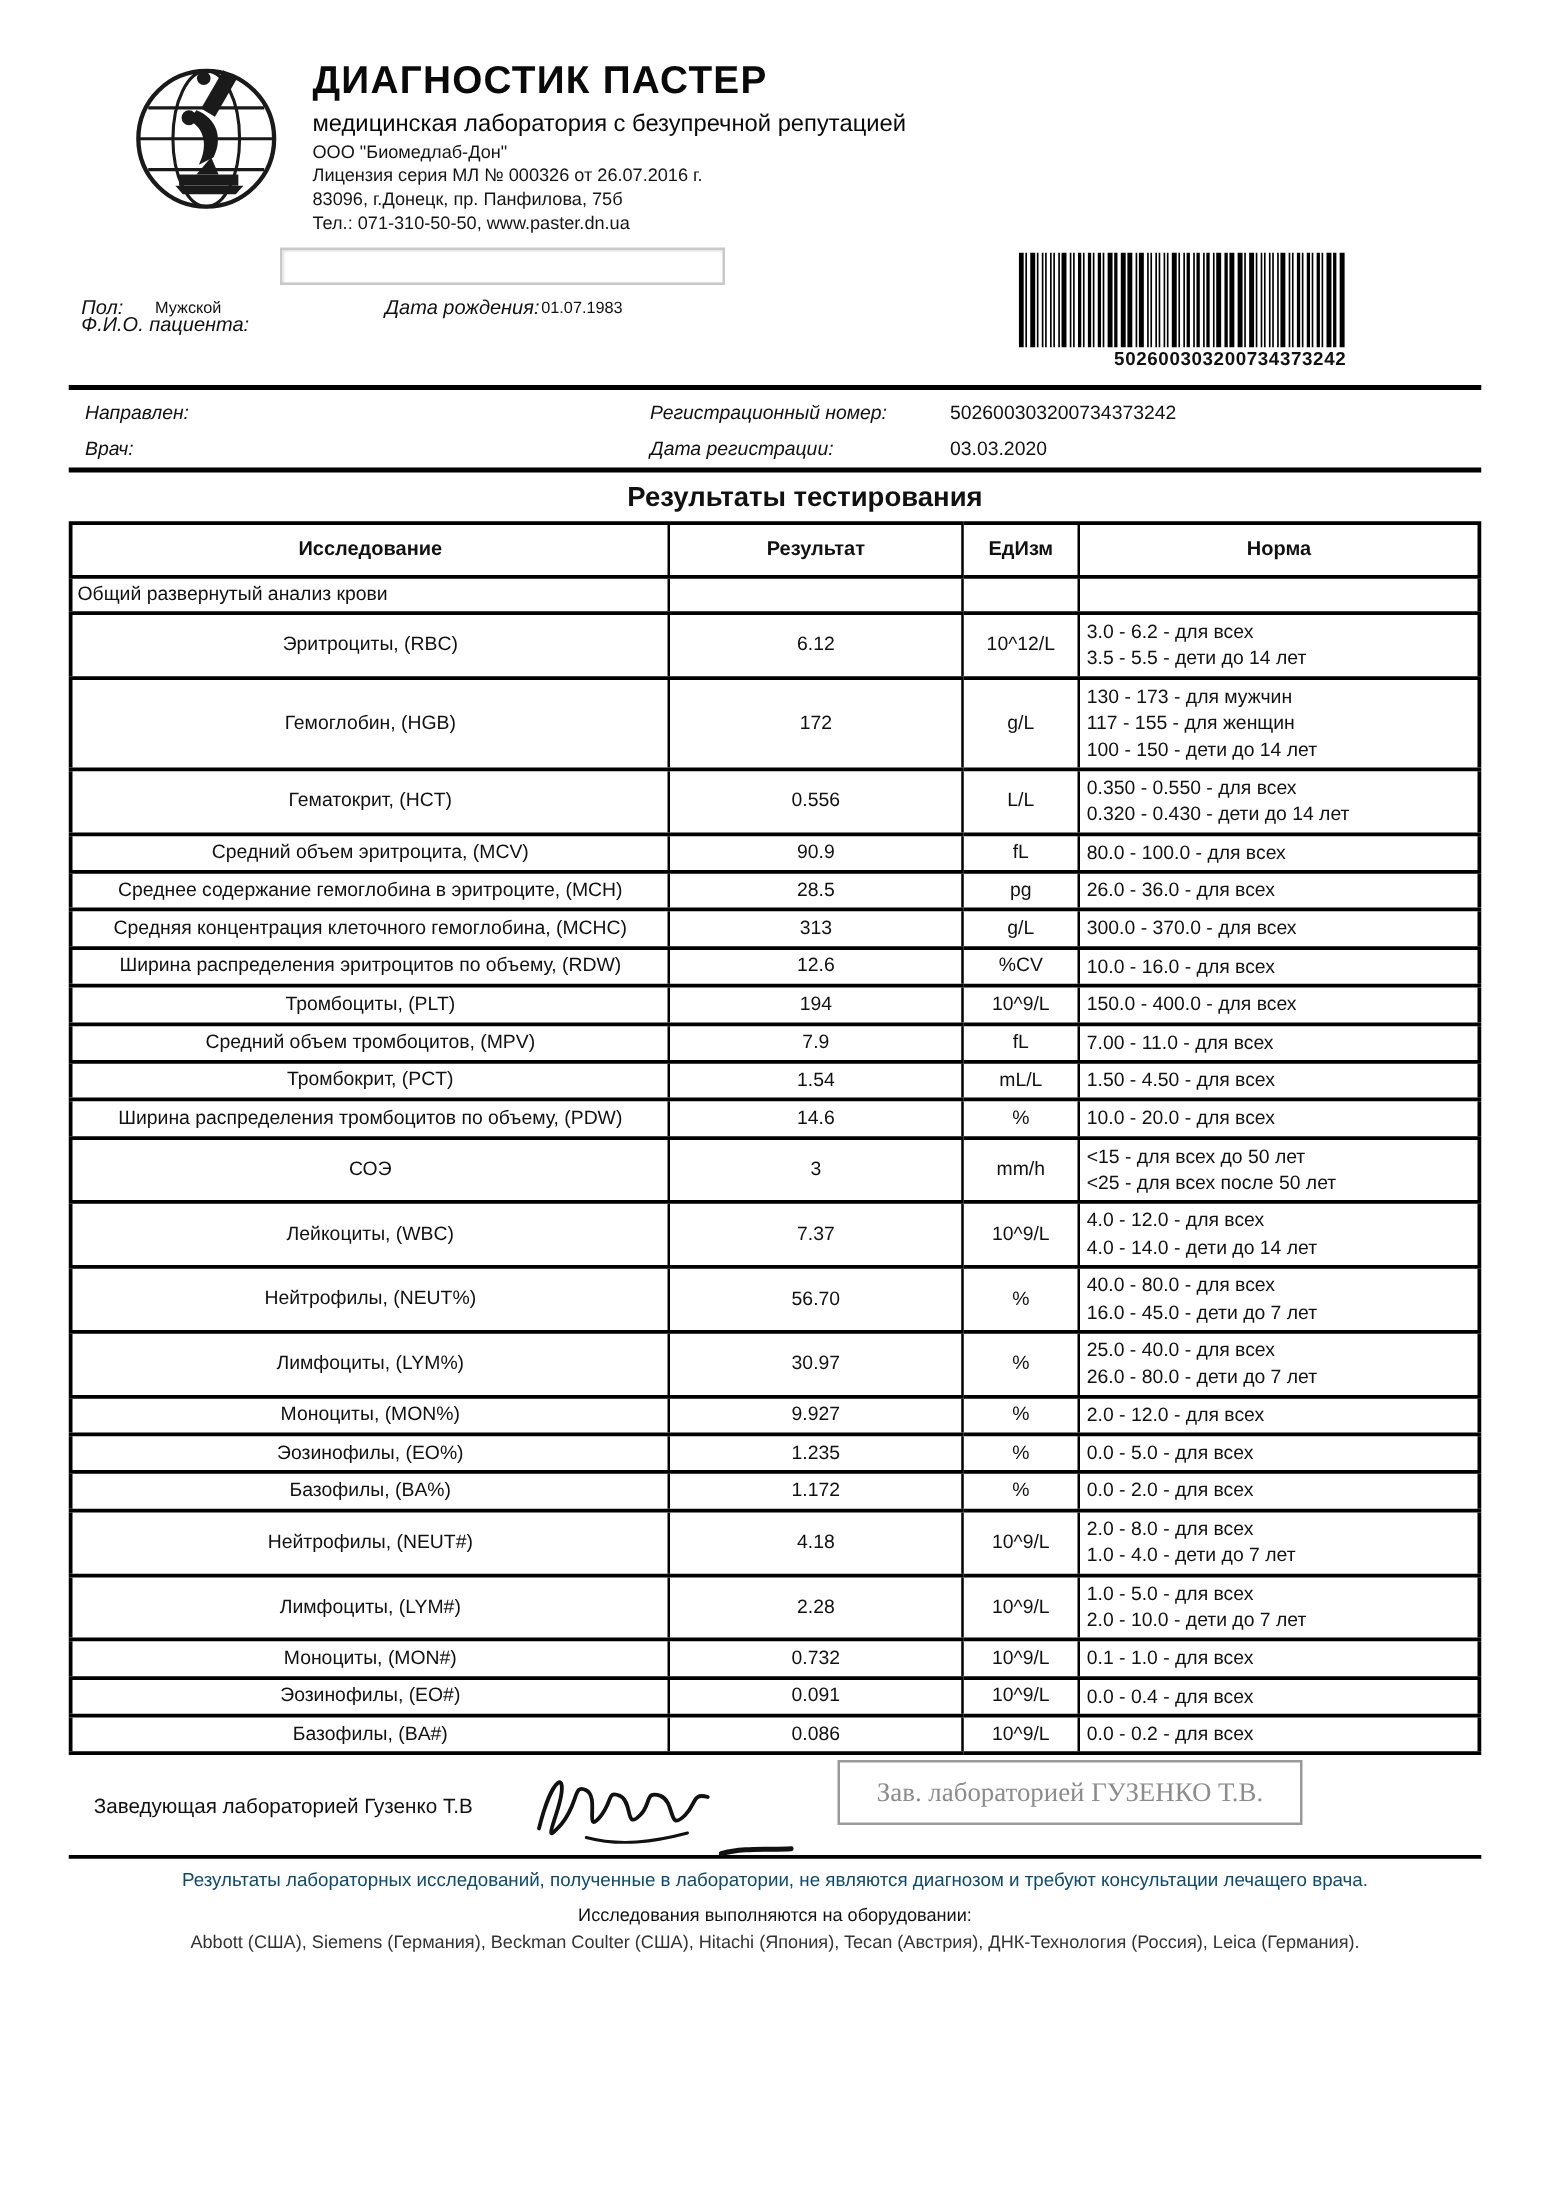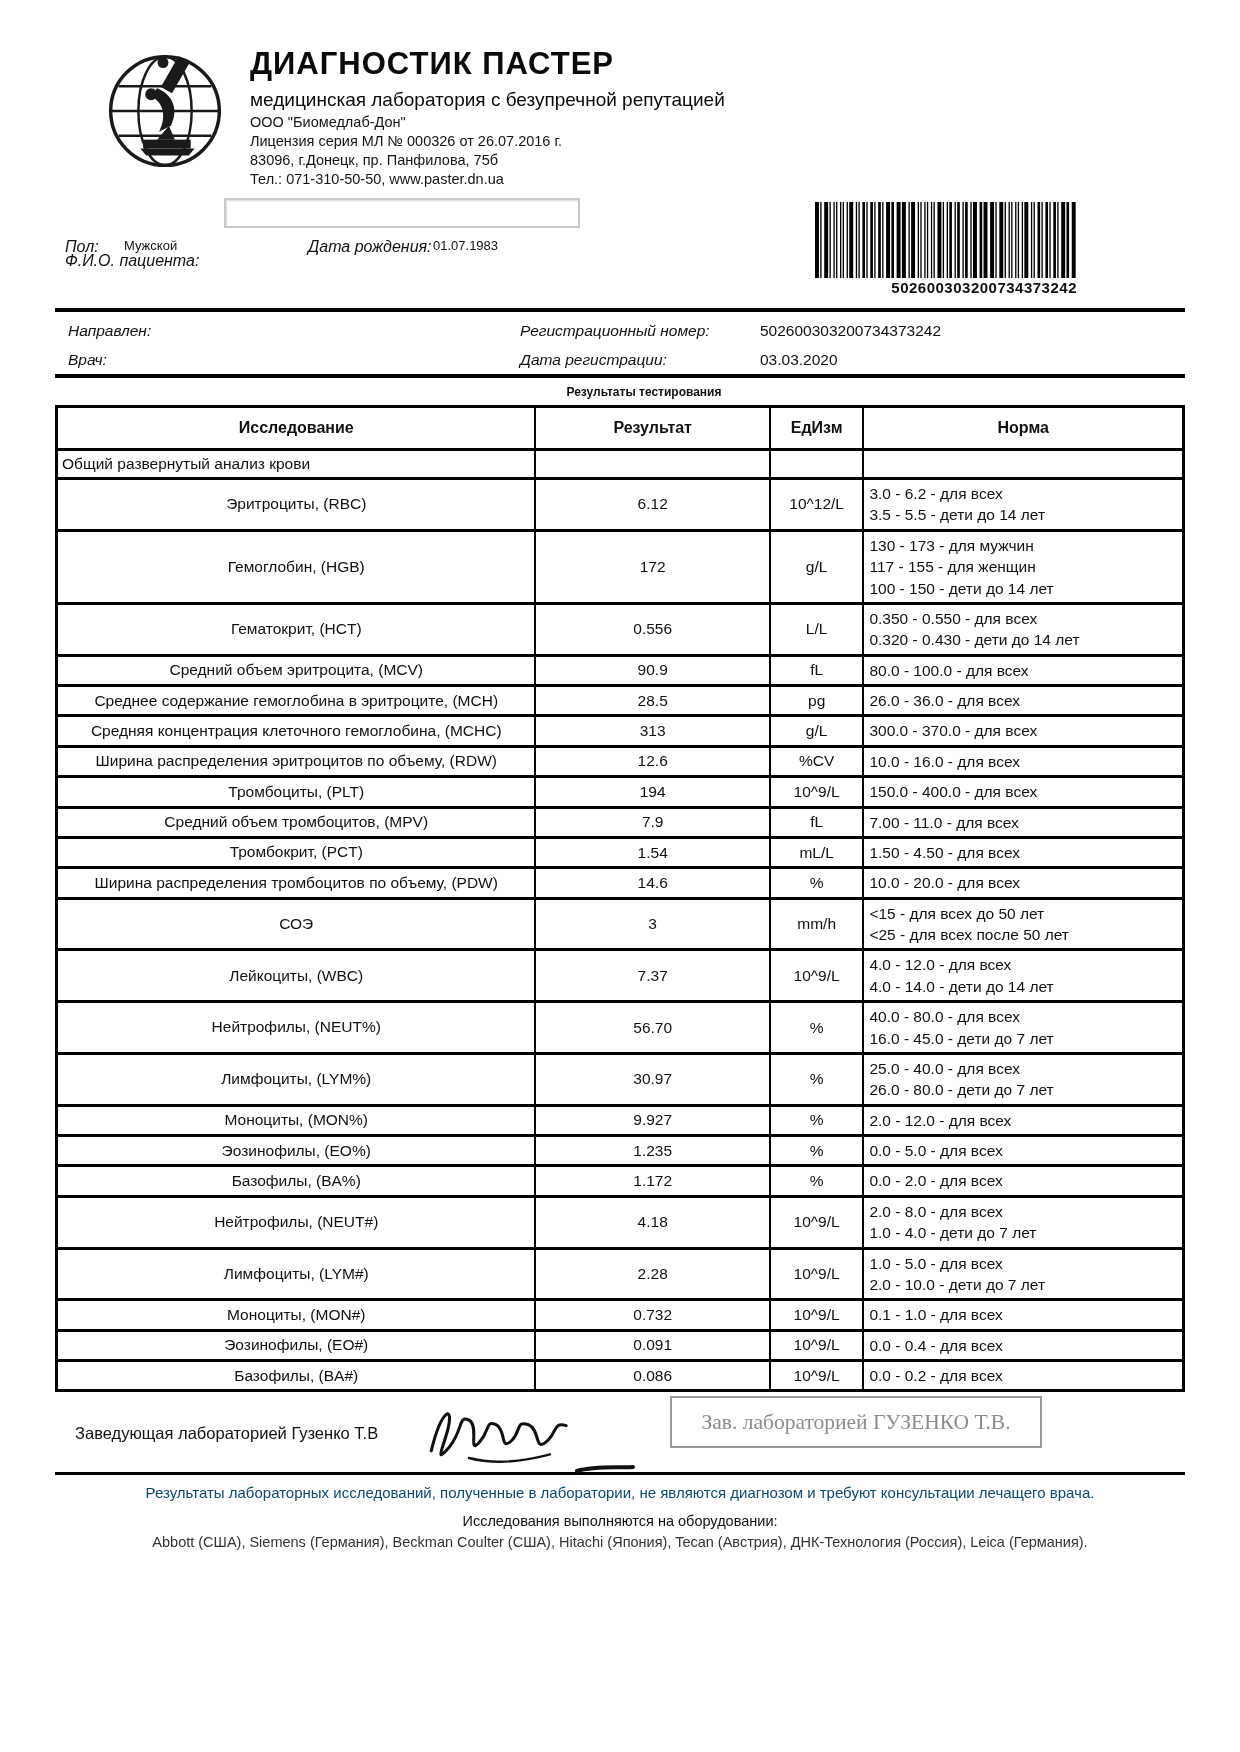--- a/index.html
+++ b/index.html
@@ -36,21 +36,21 @@
   .reg-lbl { font-style: italic; font-size: 15.5px; }
   .reg-val { font-size: 15.5px; }
   .directed-label { position: absolute; left: 13px; top: 10px; }
   .doctor-label   { position: absolute; left: 13px; top: 39px; }
   .regnum-label   { position: absolute; left: 465px; top: 10px; text-align: right; }
   .regnum-value   { position: absolute; left: 705px; top: 10px; }
   .regdate-label  { position: absolute; left: 465px; top: 39px; }
   .regdate-value  { position: absolute; left: 705px; top: 39px; }
 
   
-  .results-title { text-align: center; font-weight: bold; font-size: 12px; margin: 7px 16px 6px; padding-left: 48px; }
+  .results-title { text-align: center; font-weight: bold; font-size: 22px; margin: 7px 16px 6px; padding-left: 48px; }
   .table-wrap { margin: 0 55px; }
   table.results { border-collapse: collapse; width: 100%; border: 3px solid #000; table-layout: fixed; }
   table.results col.c1 { width: 42.5%; }
   table.results col.c2 { width: 20.8%; }
   table.results col.c3 { width: 8.3%; }
   table.results col.c4 { width: 28.4%; }
   table.results th, table.results td {
     border-left: 2px solid #000; border-right: 2px solid #000;
     border-top: 3px solid #000; border-bottom: 3px solid #000;
     font-size: 15.5px; padding: 3px 5px; vertical-align: middle;

